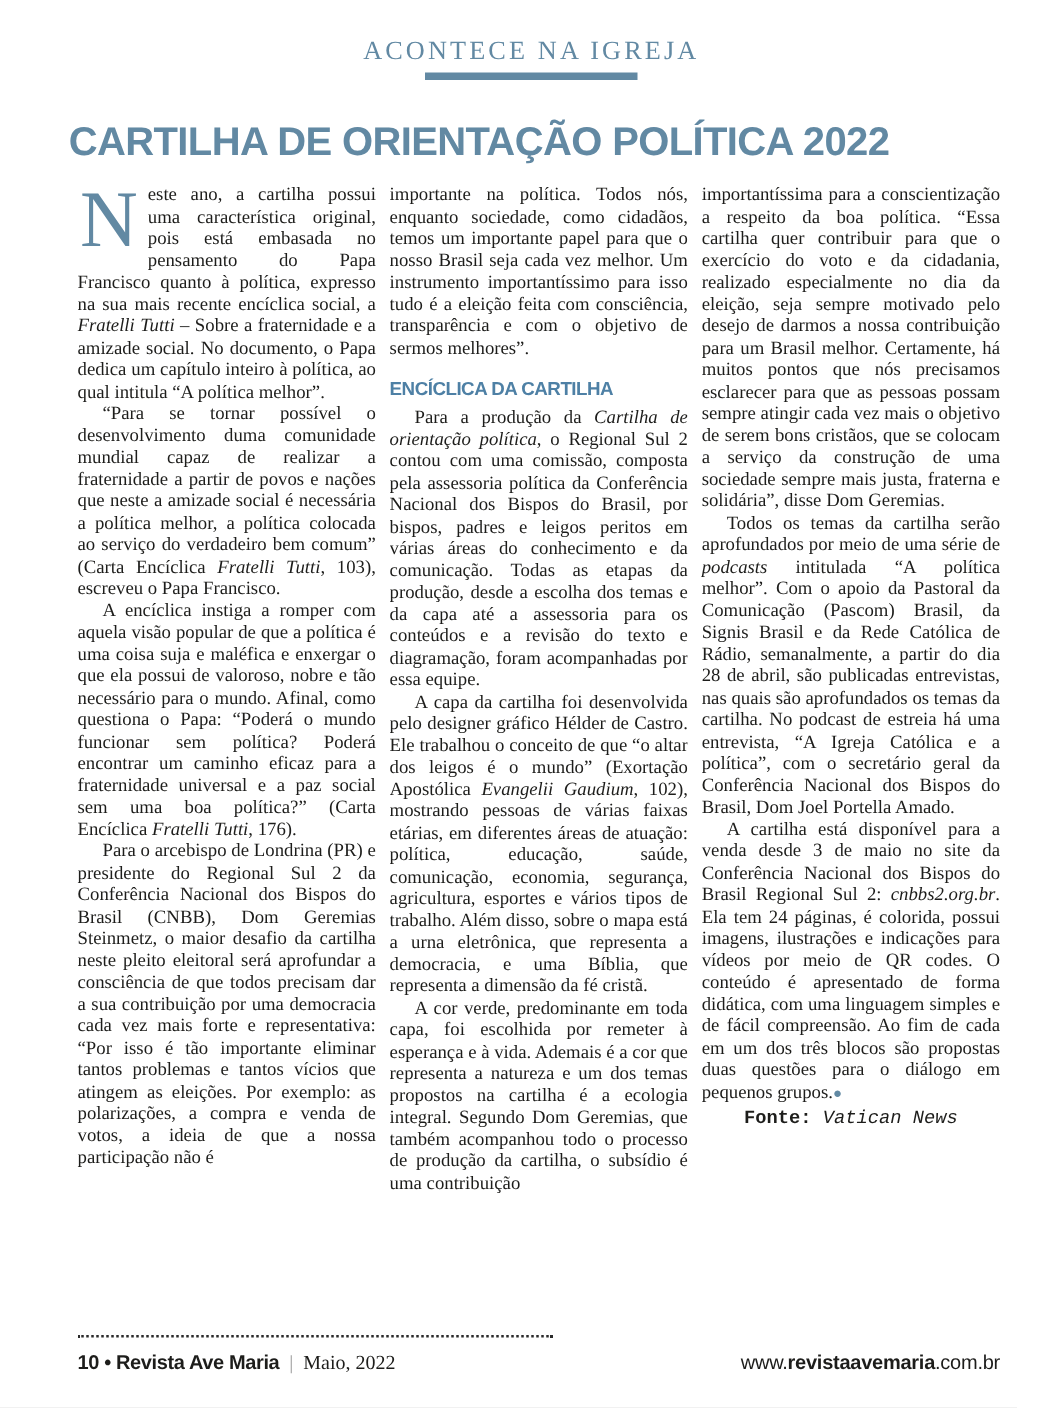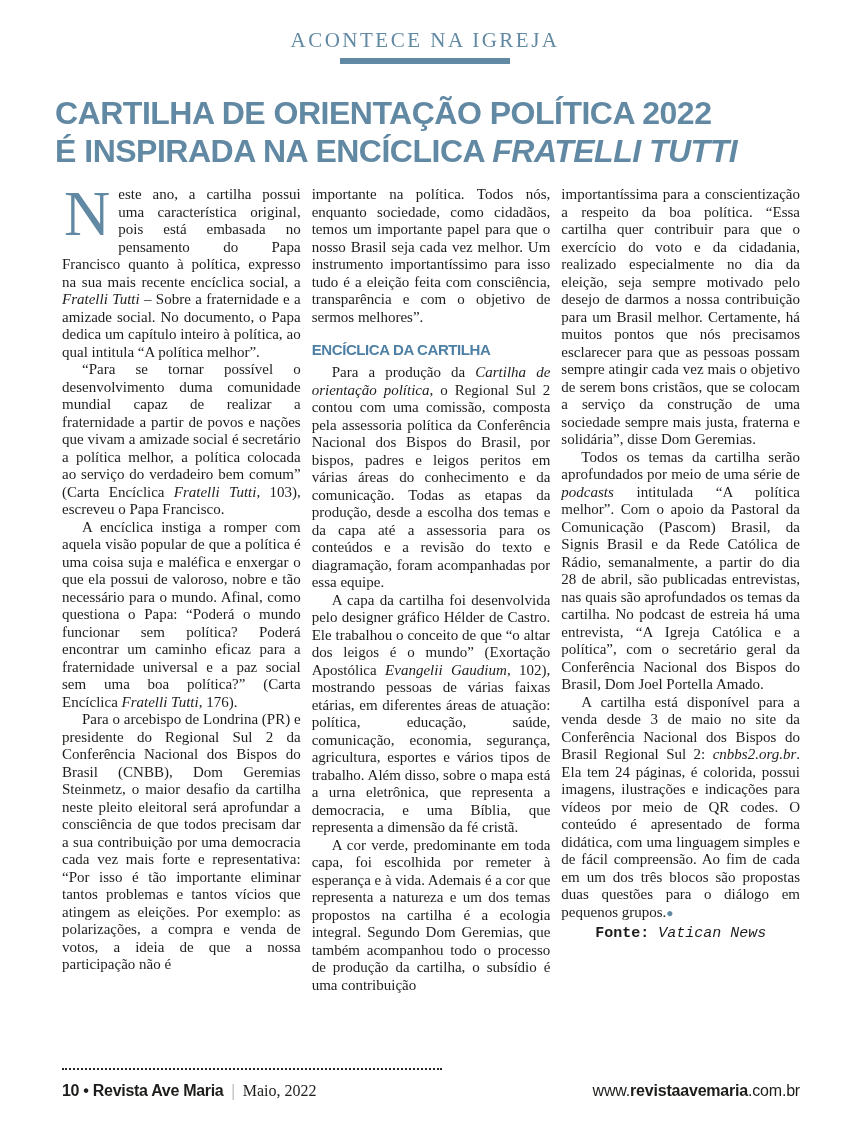--- a/index.html
+++ b/index.html
@@ -74,26 +74,26 @@
 </head>
 <body>
 
 <div class="page">
 
   <div class="masthead">
     <div class="section-label">ACONTECE NA IGREJA</div>
     <div class="section-bar"></div>
   </div>
 
-  <h1><span>CARTILHA DE ORIENTAÇÃO POLÍTICA 2022</span><br><span><span>É INSPIRADA NA ENCÍCLICA </span><span class="it">FRATELLI TUTTI</span></span></h1>
+  <h1><span>CARTILHA DE ORIENTAÇÃO POLÍTICA 2022</span><br></h1>
 
   <div class="columns">
     <div class="col">
         <p><span class="dropcap">N</span><span>este ano, a cartilha possui uma característica original, pois está embasada no pensamento do Papa Francisco quanto à política, expresso na sua mais recente encíclica social, a </span><span class="it">Fratelli Tutti</span><span> – Sobre a fraternidade e a amizade social. No documento, o Papa dedica um capítulo inteiro à política, ao qual intitula “A política melhor”.</span></p>
-        <p class="indent"><span>“Para se tornar possível o desenvolvimento duma comunidade mundial capaz de realizar a fraternidade a partir de povos e nações que vivam a amizade social é secretário a política melhor, a política colocada ao serviço do verdadeiro bem comum” (Carta Encíclica </span><span class="it">Fratelli Tutti</span><span>, 103), escreveu o Papa Francisco.</span></p>
+        <p class="indent"><span>“Para se tornar possível o desenvolvimento duma comunidade mundial capaz de realizar a fraternidade a partir de povos e nações que neste a amizade social é necessária a política melhor, a política colocada ao serviço do verdadeiro bem comum” (Carta Encíclica </span><span class="it">Fratelli Tutti</span><span>, 103), escreveu o Papa Francisco.</span></p>
         <p class="indent"><span>A encíclica instiga a romper com aquela visão popular de que a política é uma coisa suja e maléfica e enxergar o que ela possui de valoroso, nobre e tão necessário para o mundo. Afinal, como questiona o Papa: “Poderá o mundo funcionar sem política? Poderá encontrar um caminho eficaz para a fraternidade universal e a paz social sem uma boa política?” (Carta Encíclica </span><span class="it">Fratelli Tutti</span><span>, 176).</span></p>
         <p class="indent"><span>Para o arcebispo de Londrina (PR) e presidente do Regional Sul 2 da Conferência Nacional dos Bispos do Brasil (CNBB), Dom Geremias Steinmetz, o maior desafio da cartilha neste pleito eleitoral será aprofundar a consciência de que todos precisam dar a sua contribuição por uma democracia cada vez mais forte e representativa: “Por isso é tão importante eliminar tantos problemas e tantos vícios que atingem as eleições. Por exemplo: as polarizações, a compra e venda de votos, a ideia de que a nossa participação não é</span></p>
       </div>
     <div class="col">
         <p><span>importante na política. Todos nós, enquanto sociedade, como cidadãos, temos um importante papel para que o nosso Brasil seja cada vez melhor. Um instrumento importantíssimo para isso tudo é a eleição feita com consciência, transparência e com o objetivo de sermos melhores”.</span></p>
         <h2 class="subhead">ENCÍCLICA DA CARTILHA</h2>
         <p class="indent"><span>Para a produção da </span><span class="it">Cartilha de orientação política</span><span>, o Regional Sul 2 contou com uma comissão, composta pela assessoria política da Conferência Nacional dos Bispos do Brasil, por bispos, padres e leigos peritos em várias áreas do conhecimento e da comunicação. Todas as etapas da produção, desde a escolha dos temas e da capa até a assessoria para os conteúdos e a revisão do texto e diagramação, foram acompanhadas por essa equipe.</span></p>
         <p class="indent"><span>A capa da cartilha foi desenvolvida pelo designer gráfico Hélder de Castro. Ele trabalhou o conceito de que “o altar dos leigos é o mundo” (Exortação Apostólica </span><span class="it">Evangelii Gaudium</span><span>, 102), mostrando pessoas de várias faixas etárias, em diferentes áreas de atuação: política, educação, saúde, comunicação, economia, segurança, agricultura, esportes e vários tipos de trabalho. Além disso, sobre o mapa está a urna eletrônica, que representa a democracia, e uma Bíblia, que representa a dimensão da fé cristã.</span></p>
         <p class="indent"><span>A cor verde, predominante em toda capa, foi escolhida por remeter à esperança e à vida. Ademais é a cor que representa a natureza e um dos temas propostos na cartilha é a ecologia integral. Segundo Dom Geremias, que também acompanhou todo o processo de produção da cartilha, o subsídio é uma contribuição</span></p>
       </div>

